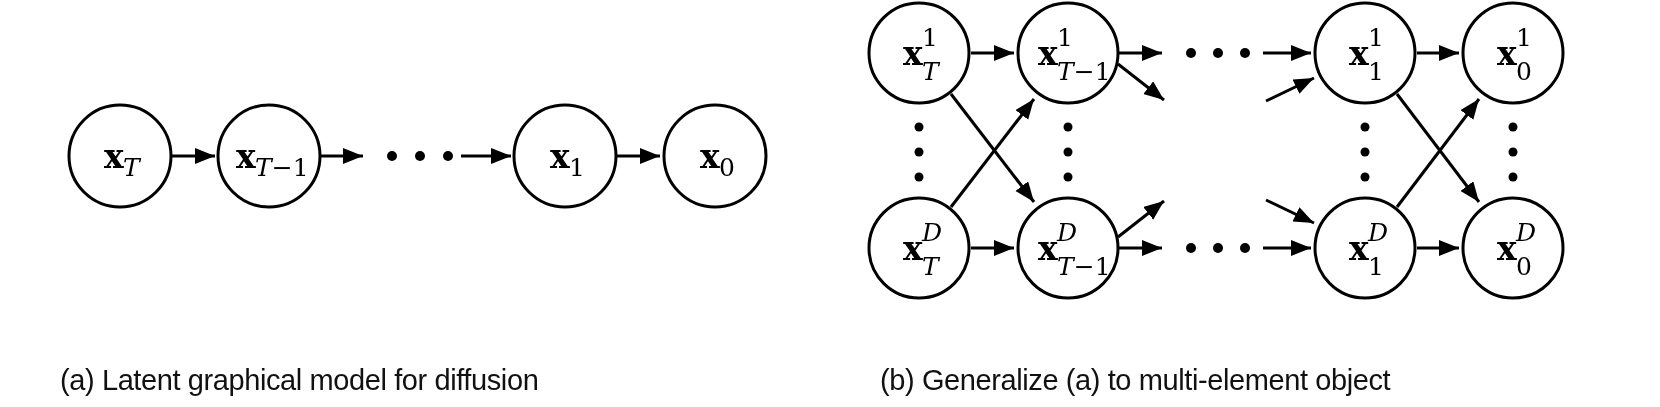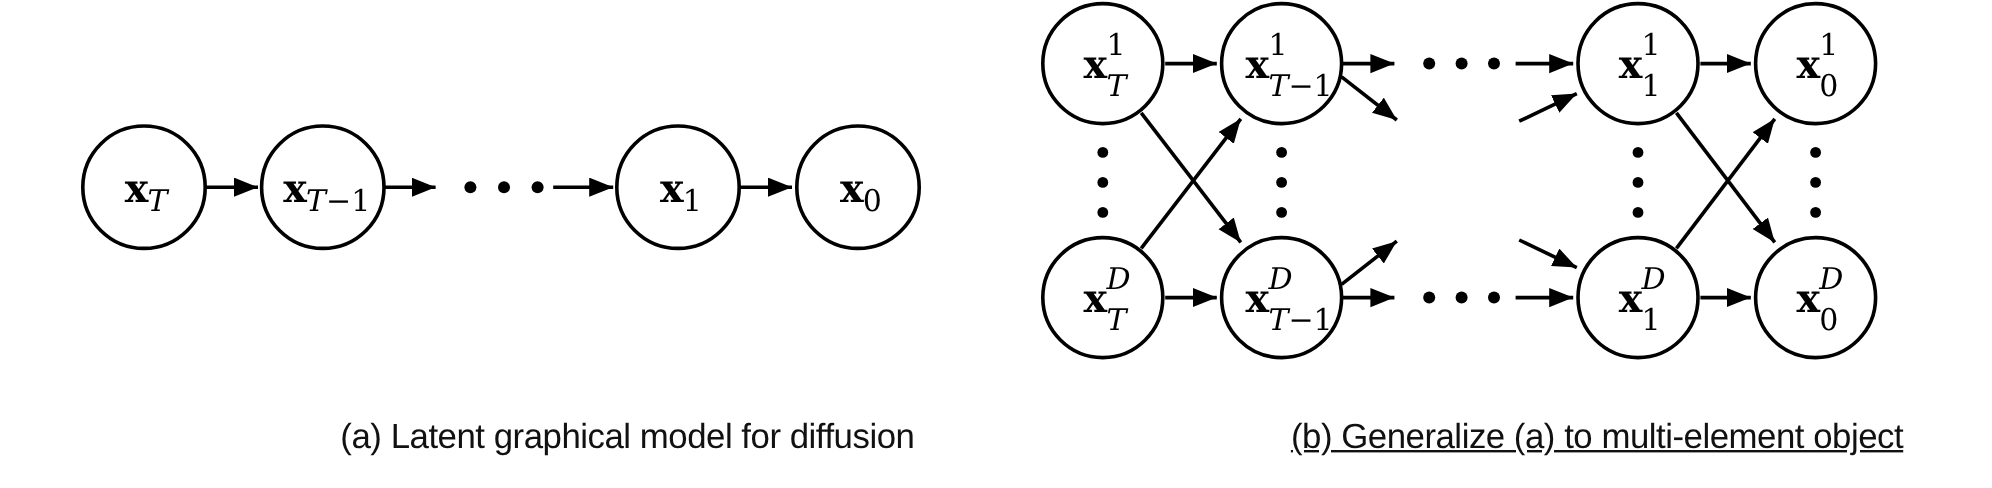--- a/index.html
+++ b/index.html
@@ -5,24 +5,24 @@
   html,body{margin:0;padding:0;}
   body{width:1660px;height:407px;background:#ffffff;position:relative;overflow:hidden;
        font-family:"Liberation Sans",sans-serif;}
   .fig-svg{position:absolute;left:0;top:0;}
   .n{fill:#ffffff;stroke:#000000;stroke-width:3px;}
   .e{stroke:#000000;stroke-width:3px;fill:none;}
   .d{fill:#000000;stroke:none;}
   .m{font-family:"DejaVu Serif",serif;font-weight:bold;font-size:33px;fill:#000000;}
   .s{font-family:"DejaVu Serif",serif;font-size:25px;fill:#000000;}
   .it{font-style:italic;}
-  .caption{position:absolute;top:348px;font-size:29px;letter-spacing:-0.4px;
-           color:#111111;text-align:right;white-space:nowrap;}
+  .caption{position:absolute;top:364px;font-size:29px;letter-spacing:-0.4px;
+           color:#111111;text-align:left;white-space:nowrap;}
   .caption-a{left:60px;width:702px;}
-  .caption-b{left:880px;width:706px;text-decoration:underline;}
+  .caption-b{left:880px;width:706px;}
 </style>
 </head>
 <body>
 
 <svg class="fig-svg" width="1660" height="330" viewBox="0 0 1660 330">
   <defs>
     <marker id="ah" markerUnits="userSpaceOnUse" markerWidth="22" markerHeight="18" refX="20" refY="8" orient="auto">
       <path d="M0,0 L20,8 L0,16 Z" fill="#000000"></path>
     </marker>
   </defs>

